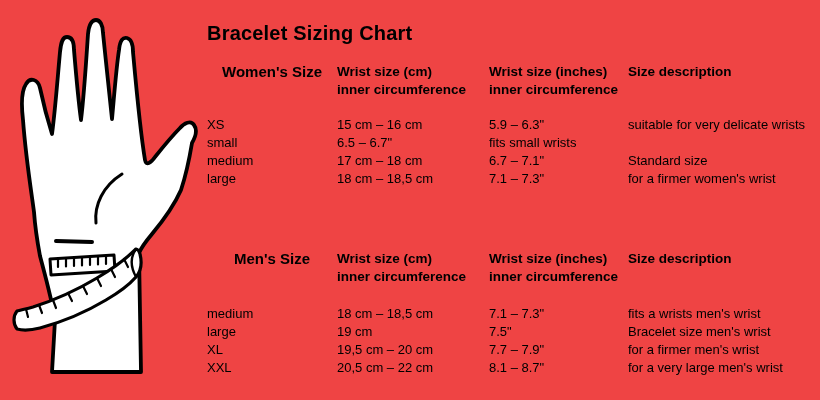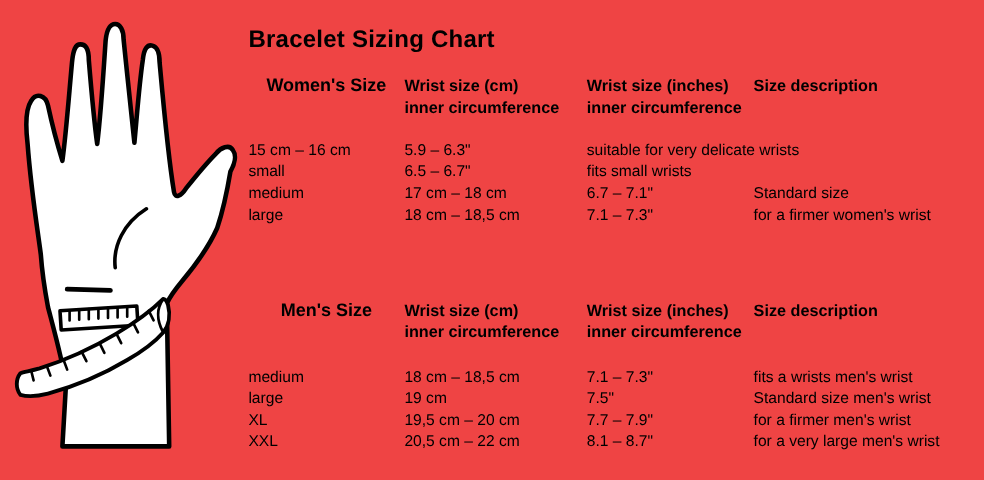--- a/index.html
+++ b/index.html
@@ -103,20 +103,21 @@
         <div>inner circumference</div>
       </div>
       <div class="cell">
         <div>Wrist size (inches)</div>
         <div>inner circumference</div>
       </div>
       <div class="cell">Size description</div>
     </div>
     <div class="rows">
       <div class="data-row">
+        <div class="cell">XS</div>
         <div class="cell">15 cm – 16 cm</div>
         <div class="cell">5.9 – 6.3"</div>
         <div class="cell">suitable for very delicate wrists</div>
       </div>
       <div class="data-row">
         <div class="cell">small</div>
         <div class="cell">6.5 – 6.7"</div>
         <div class="cell">fits small wrists</div>
       </div>
       <div class="data-row">
@@ -151,21 +152,21 @@
       <div class="data-row">
         <div class="cell">medium</div>
         <div class="cell">18 cm – 18,5 cm</div>
         <div class="cell">7.1 – 7.3"</div>
         <div class="cell">fits a wrists men's wrist</div>
       </div>
       <div class="data-row">
         <div class="cell">large</div>
         <div class="cell">19 cm</div>
         <div class="cell">7.5"</div>
-        <div class="cell">Standard size men's wrist</div>
+        <div class="cell">Bracelet size men's wrist</div>
       </div>
       <div class="data-row">
         <div class="cell">XL</div>
         <div class="cell">19,5 cm – 20 cm</div>
         <div class="cell">7.7 – 7.9"</div>
         <div class="cell">for a firmer men's wrist</div>
       </div>
       <div class="data-row">
         <div class="cell">XXL</div>
         <div class="cell">20,5 cm – 22 cm</div>

